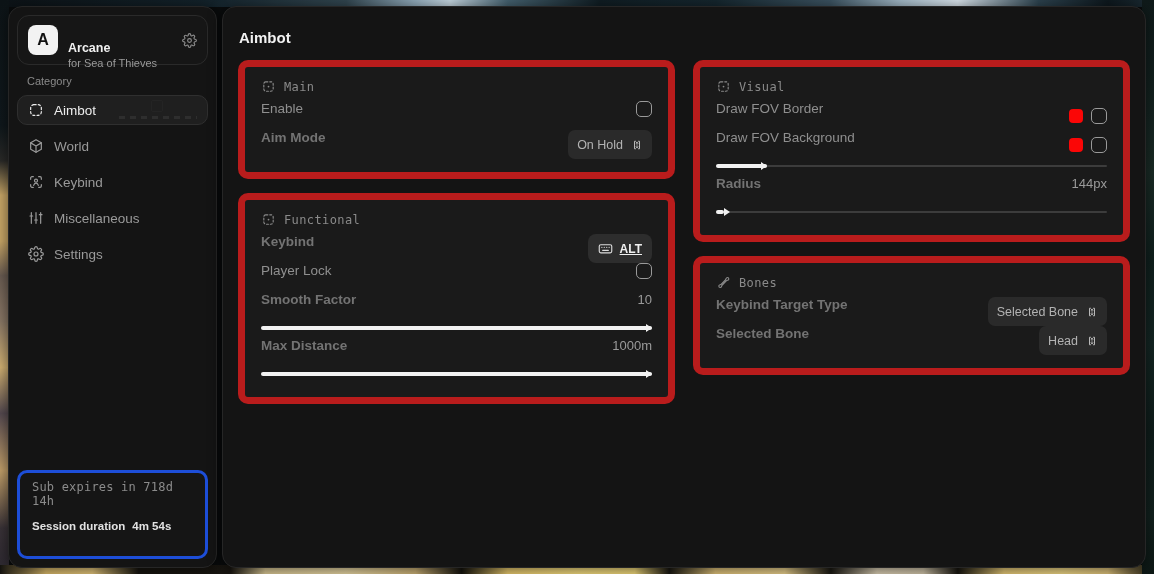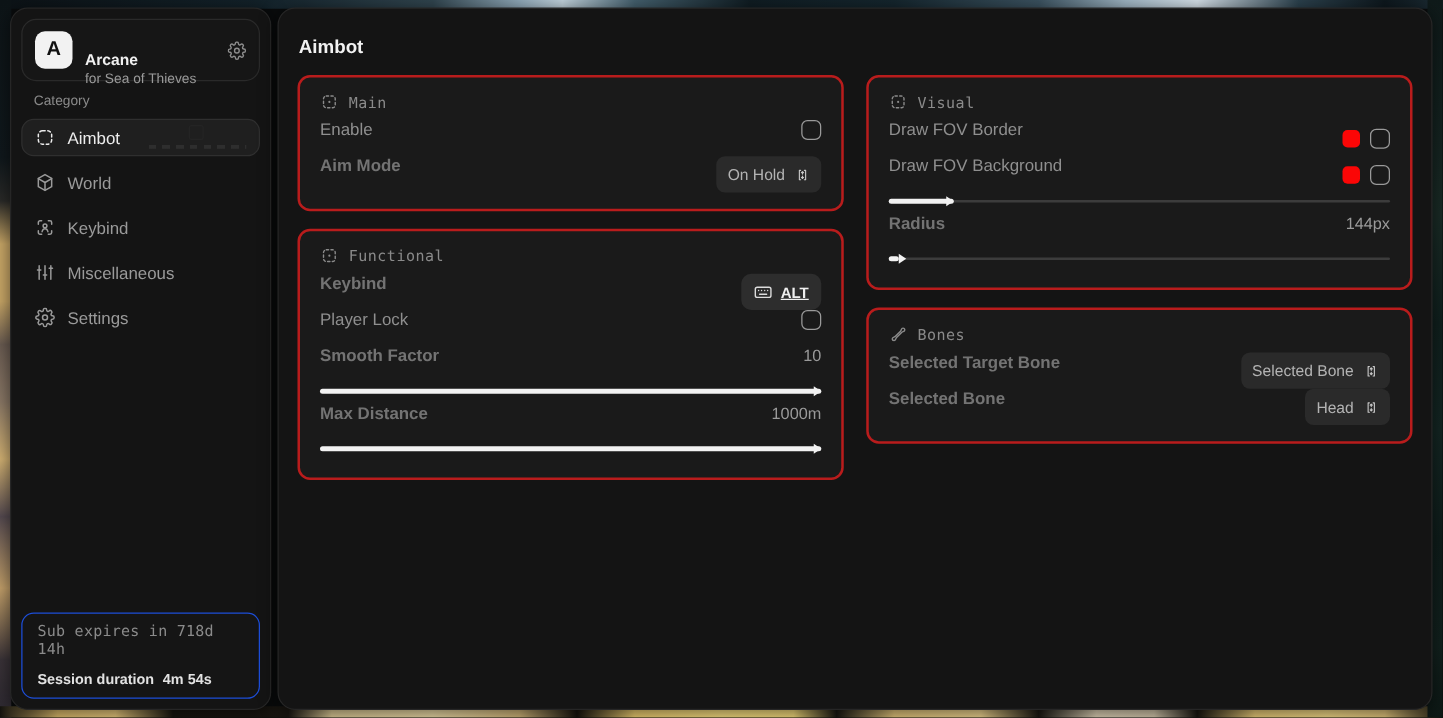--- a/index.html
+++ b/index.html
@@ -36,31 +36,31 @@
   .nav-item { height:30px; border-radius:10px; display:flex; align-items:center;
     gap:10px; padding:0 10px; color:#9a9a9a; font-size:13.5px; cursor:pointer;
     position:relative; border:1px solid transparent; }
   .nav-item.selected { background:#1f1f1f; border-color:#2f2f2f; color:#ececec; }
   .nav-item.selected::after { content:""; position:absolute; right:10px; bottom:5px;
     width:78px; height:3px;
     background:repeating-linear-gradient(90deg,#2e2e2e 0 6px,transparent 6px 11px); }
   .nav-item.selected::before { content:""; position:absolute; right:44px; top:4px;
     width:10px; height:10px; border:1px solid #242424; border-radius:2px; }
   .nav-icon { display:flex; width:16px; justify-content:center; }
-  .side-footer { position:absolute; left:8px; right:8px; bottom:8px; border:1px solid #1d4ed8;
-    border-radius:10px; padding:7px 12px 8px; background:#151515; }
+  .side-footer { position:absolute; left:8px; right:8px; bottom:8px; border:3px solid #1d4ed8;
+    border-radius:10px; padding:7px 12px 24px; background:#151515; }
   .sub-expires { font-size:12px; color:#8b8b8b; letter-spacing:.2px; }
   .session-line { margin-top:12px; font-size:11.5px; color:#e2e2e2; font-weight:bold;
     display:flex; gap:7px; }
 
   
   .main-title { padding:22px 16px 0; font-size:15px; font-weight:bold; color:#f2f2f2; }
   .columns { display:flex; gap:18px; padding:0 15px; margin-top:14px; }
   .col { flex:1; display:flex; flex-direction:column; }
-  .panel { background:#1a1a1a; border:2px solid #b91c1c; border-radius:10px;
+  .panel { background:#1a1a1a; border:7px solid #b91c1c; border-radius:10px;
     padding:12px 16px 13px; margin-bottom:14px; }
   .panel-header { display:flex; align-items:center; gap:8px; color:#8a8a8a;
     font-size:12px; letter-spacing:.4px; margin-bottom:7px; }
   .row { display:flex; justify-content:space-between; min-height:29px; }
   .row-label { font-size:13.5px; color:#737373; font-weight:bold; }
   .row-label.dim { color:#8f8f8f; font-weight:normal; }
   .row-value { font-size:13px; color:#9a9a9a; }
   .checkbox { width:16px; height:16px; border:1.5px solid #9a9a9a; border-radius:5px;
     background:transparent; cursor:pointer; }
   .swatch { width:14px; height:14px; border-radius:4px; cursor:pointer; }
@@ -280,21 +280,21 @@
         <div class="panel">
           <div class="panel-header mono">
             <span>
               <svg width="15" height="15" viewBox="0 0 24 24" fill="none" stroke="currentColor" stroke-width="1.8" stroke-linecap="round" stroke-linejoin="round">
                 <path d="M16.5 9.5c1.4-1.4 4-.8 4-3.2A2.3 2.3 0 0 0 18.2 4c-2.4 0-1.8 2.6-3.2 4l-6.5 6.5c-1.4 1.4-4 .8-4 3.2A2.3 2.3 0 0 0 6.8 20c2.4 0 1.8-2.6 3.2-4z"></path>
               </svg>
             </span>
             <span>Bones</span>
           </div>
           <div class="row">
-            <span class="row-label">Selected Target Bone</span>
+            <span class="row-label">Keybind Target Type</span>
             <span class="dd-btn">
               <span>Selected Bone</span>
               <span class="uf">
                 <svg width="12" height="12" viewBox="0 0 24 24" fill="none" stroke="currentColor" stroke-width="1.8" stroke-linecap="round" stroke-linejoin="round">
                   <path d="M9 4.5H7v15h2M15 4.5h2v15h-2"></path>
                   <path d="M12 6.5v4M12 13.5v4M10.3 8.2L12 6.5l1.7 1.7M10.3 15.8L12 17.5l1.7-1.7"></path>
                 </svg>
               </span>
             </span>
           </div>

